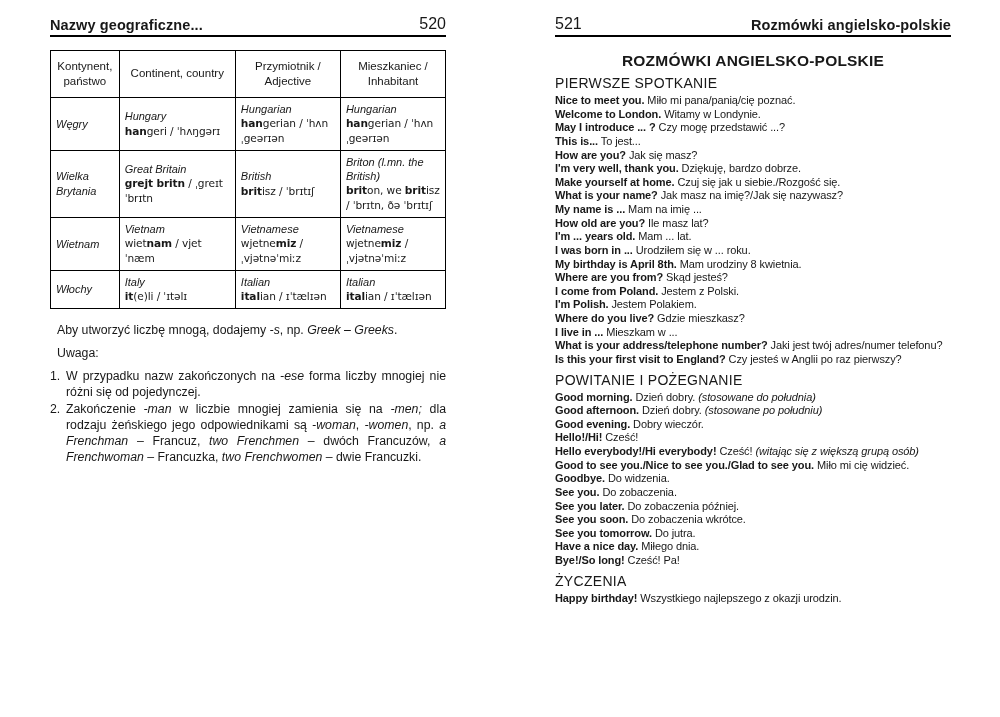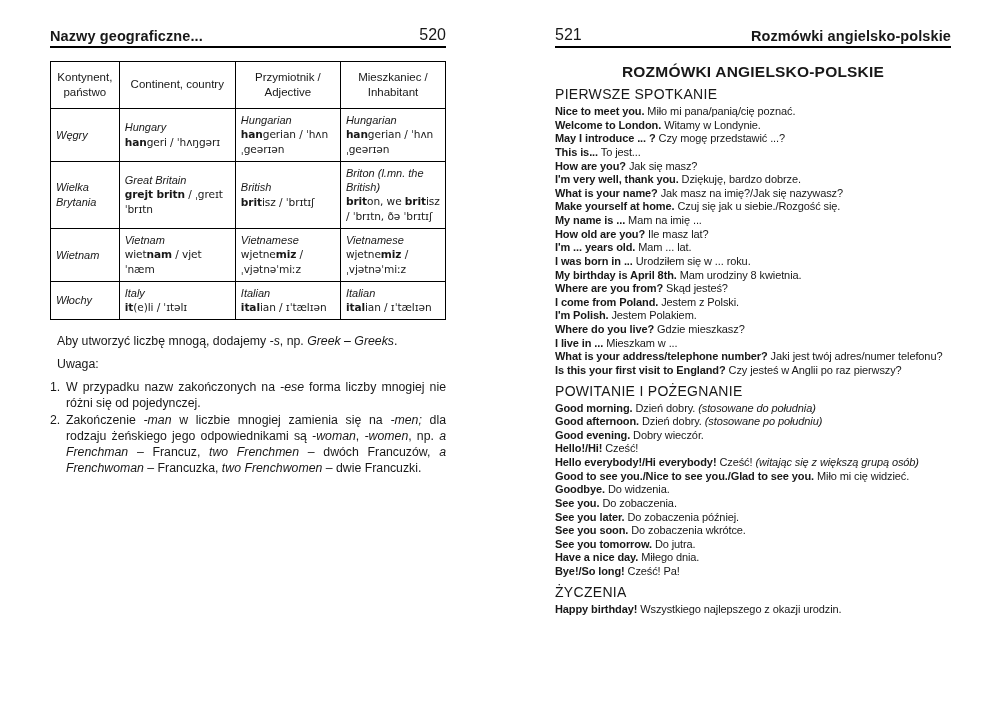--- a/index.html
+++ b/index.html
@@ -2,21 +2,21 @@
 <html><head>
 <meta charset="utf-8">
 <style>
   html,body{margin:0;padding:0;}
   body{
     width:1000px;height:717px;position:relative;
     background:#ffffff;color:#181818;
     font-family:"Liberation Sans", sans-serif;
     overflow:hidden;
   }
-  .page{position:absolute;top:26px;width:396px;}
+  .page{position:absolute;top:15px;width:396px;}
   .page-left{left:50px;}
   .page-right{left:555px;}
 
   
   .running-head{
     display:flex;justify-content:space-between;align-items:flex-end;
     border-bottom:2px solid #000;padding-bottom:2px;
   }
   .running-title{font-weight:bold;font-size:14.5px;letter-spacing:0.1px;}
   .running-pagenum{font-size:16px;font-weight:normal;}
@@ -142,22 +142,22 @@
   <div class="book-title">ROZMÓWKI ANGIELSKO-POLSKIE</div>
 
   <div class="phrases" id="phrase-sections">
       <div class="section-heading">PIERWSZE SPOTKANIE</div>
       <p class="entry"><span class="en">Nice to meet you.</span> <span class="pl">Miło mi pana/panią/cię poznać.</span></p>
       <p class="entry"><span class="en">Welcome to London.</span> <span class="pl">Witamy w Londynie.</span></p>
       <p class="entry"><span class="en">May I introduce ... ?</span> <span class="pl">Czy mogę przedstawić ...?</span></p>
       <p class="entry"><span class="en">This is...</span> <span class="pl">To jest...</span></p>
       <p class="entry"><span class="en">How are you?</span> <span class="pl">Jak się masz?</span></p>
       <p class="entry"><span class="en">I'm very well, thank you.</span> <span class="pl">Dziękuję, bardzo dobrze.</span></p>
+      <p class="entry"><span class="en">Make yourself at home.</span> <span class="pl">Czuj się jak u siebie./Rozgość się.</span></p>
       <p class="entry"><span class="en">What is your name?</span> <span class="pl">Jak masz na imię?/Jak się nazywasz?</span></p>
-      <p class="entry"><span class="en">Make yourself at home.</span> <span class="pl">Czuj się jak u siebie./Rozgość się.</span></p>
       <p class="entry"><span class="en">My name is ...</span> <span class="pl">Mam na imię ...</span></p>
       <p class="entry"><span class="en">How old are you?</span> <span class="pl">Ile masz lat?</span></p>
       <p class="entry"><span class="en">I'm ... years old.</span> <span class="pl">Mam ... lat.</span></p>
       <p class="entry"><span class="en">I was born in ...</span> <span class="pl">Urodziłem się w ... roku.</span></p>
       <p class="entry"><span class="en">My birthday is April 8th.</span> <span class="pl">Mam urodziny 8 kwietnia.</span></p>
       <p class="entry"><span class="en">Where are you from?</span> <span class="pl">Skąd jesteś?</span></p>
       <p class="entry"><span class="en">I come from Poland.</span> <span class="pl">Jestem z Polski.</span></p>
       <p class="entry"><span class="en">I'm Polish.</span> <span class="pl">Jestem Polakiem.</span></p>
       <p class="entry"><span class="en">Where do you live?</span> <span class="pl">Gdzie mieszkasz?</span></p>
       <p class="entry"><span class="en">I live in ...</span> <span class="pl">Mieszkam w ...</span></p>

